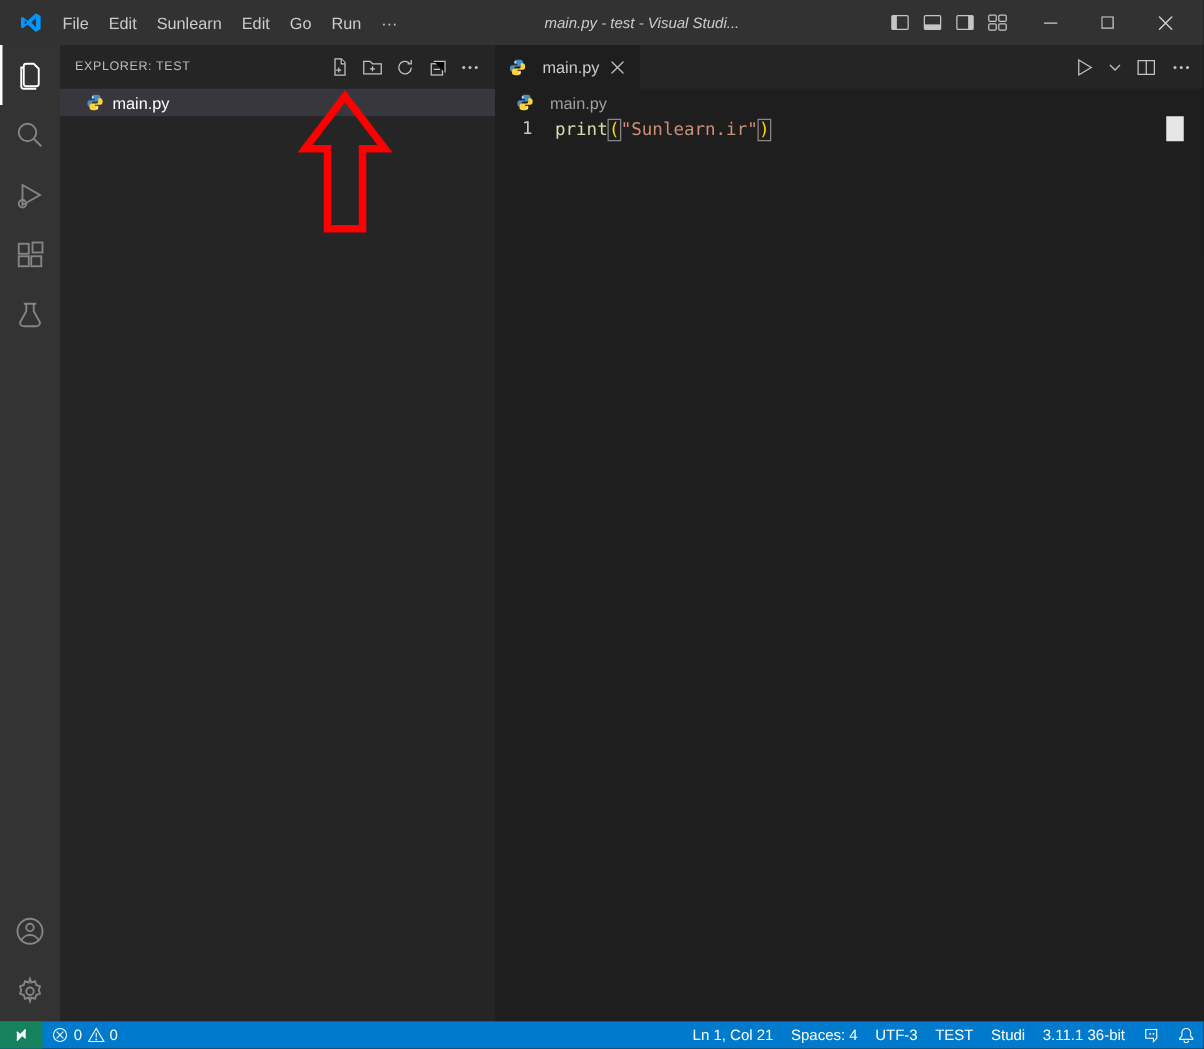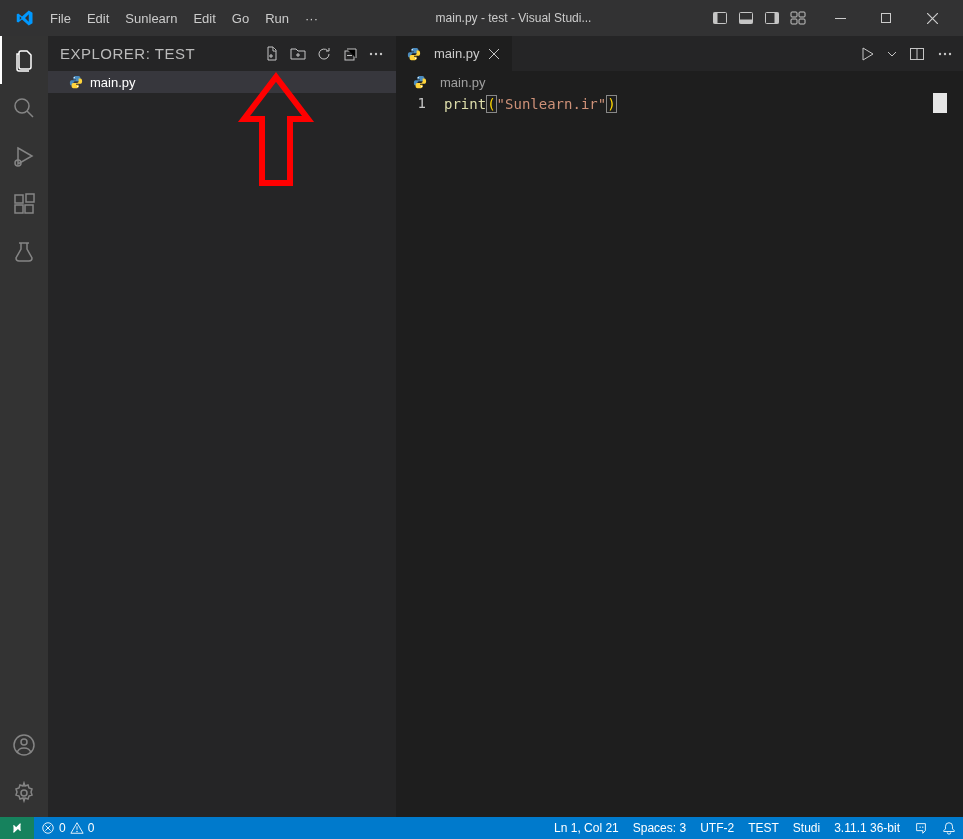--- a/index.html
+++ b/index.html
@@ -10,21 +10,21 @@
   font-size: 13px; color: #cccccc;
   overflow: hidden; display: flex; flex-direction: column;
 }
 .title-bar {
   height: 36px; background: #323233;
   display: flex; align-items: center; padding: 0 8px;
 }
 .vscode-logo { width: 18px; height: 18px; margin: 0 8px; }
 .menu-items { display: flex; }
 .menu-item { padding: 0 8px; height: 36px; display: flex; align-items: center; cursor: default; color: #ccc; }
-.title-text { flex: 1; text-align: center; color: #ccc; font-size: 12px; overflow: hidden; white-space: nowrap; text-overflow: ellipsis; }
+.title-text { flex: 1; text-align: center; color: #ccc; font-size: 12px; overflow: hidden; white-space: nowrap; text-overflow: ellipsis; font-style: italic; }
 .layout-controls { display: flex; gap: 4px; padding: 0 8px; }
 .layout-btn { width: 22px; height: 22px; display: flex; align-items: center; justify-content: center; cursor: default; }
 .window-controls { display: flex; }
 .window-btn { width: 46px; height: 36px; display: flex; align-items: center; justify-content: center; cursor: default; }
 
 .main-area { flex: 1; display: flex; overflow: hidden; }
 
 .activity-bar {
   width: 48px; background: #333333;
   display: flex; flex-direction: column; align-items: center;
@@ -36,21 +36,21 @@
   cursor: default; color: #858585;
 }
 .activity-item.active { color: #fff; border-left: 2px solid #fff; }
 
 .sidebar {
   width: 348px; background: #252526;
   display: flex; flex-direction: column;
 }
 .sidebar-header {
   height: 35px; display: flex; align-items: center;
-  padding: 0 12px; color: #bbbbbb; font-size: 15px;
+  padding: 0 12px; color: #bbbbbb; font-size: 10px;
 }
 .sidebar-title { flex: 1; letter-spacing: 0.5px; }
 .sidebar-actions { display: flex; gap: 10px; color: #c5c5c5; }
 .sidebar-action { cursor: default; display: flex; align-items: center; justify-content: center; }
 .file-item {
   height: 22px; display: flex; align-items: center;
   padding-left: 20px; background: #37373d; color: #fff; cursor: default;
 }
 .file-icon-py { width: 16px; height: 16px; margin-right: 6px; display: flex; align-items: center; justify-content: center; }
 
@@ -363,22 +363,22 @@
       <svg width="14" height="14" viewBox="0 0 16 16">
           <path d="M8 2l7 12H1L8 2z" fill="none" stroke="#fff"></path>
           <line x1="8" y1="6" x2="8" y2="10" stroke="#fff"></line>
           <circle cx="8" cy="12" r="0.8" fill="#fff"></circle>
         </svg>
       <span>0</span>
     </div>
   </div>
   <div class="status-right">
     <div class="status-item">Ln 1, Col 21</div>
-    <div class="status-item">Spaces: 3</div>
-    <div class="status-item">UTF-2</div>
+    <div class="status-item">Spaces: 4</div>
+    <div class="status-item">UTF-3</div>
     <div class="status-item">TEST</div>
     <div class="status-item">Studi</div>
     <div class="status-item">3.11.1 36-bit</div>
     <div class="status-item">
       <svg width="14" height="14" viewBox="0 0 16 16">
           <path fill="none" stroke="#fff" d="M13 3v8l-3 3V11H3V3h10z"></path>
           <circle cx="7" cy="7" r="0.8" fill="#fff"></circle>
           <circle cx="10" cy="7" r="0.8" fill="#fff"></circle>
         </svg>
     </div>

